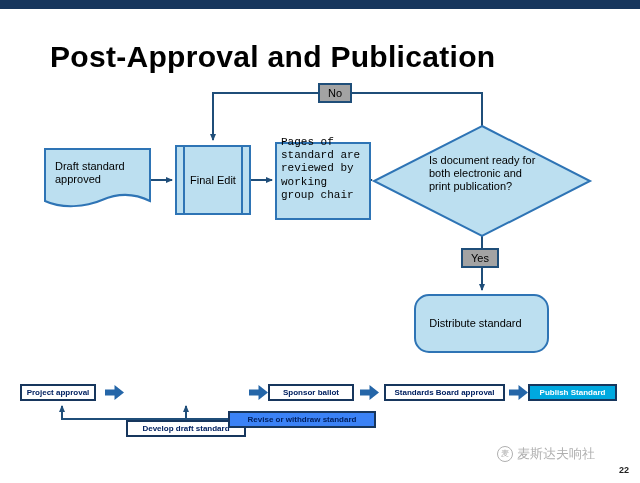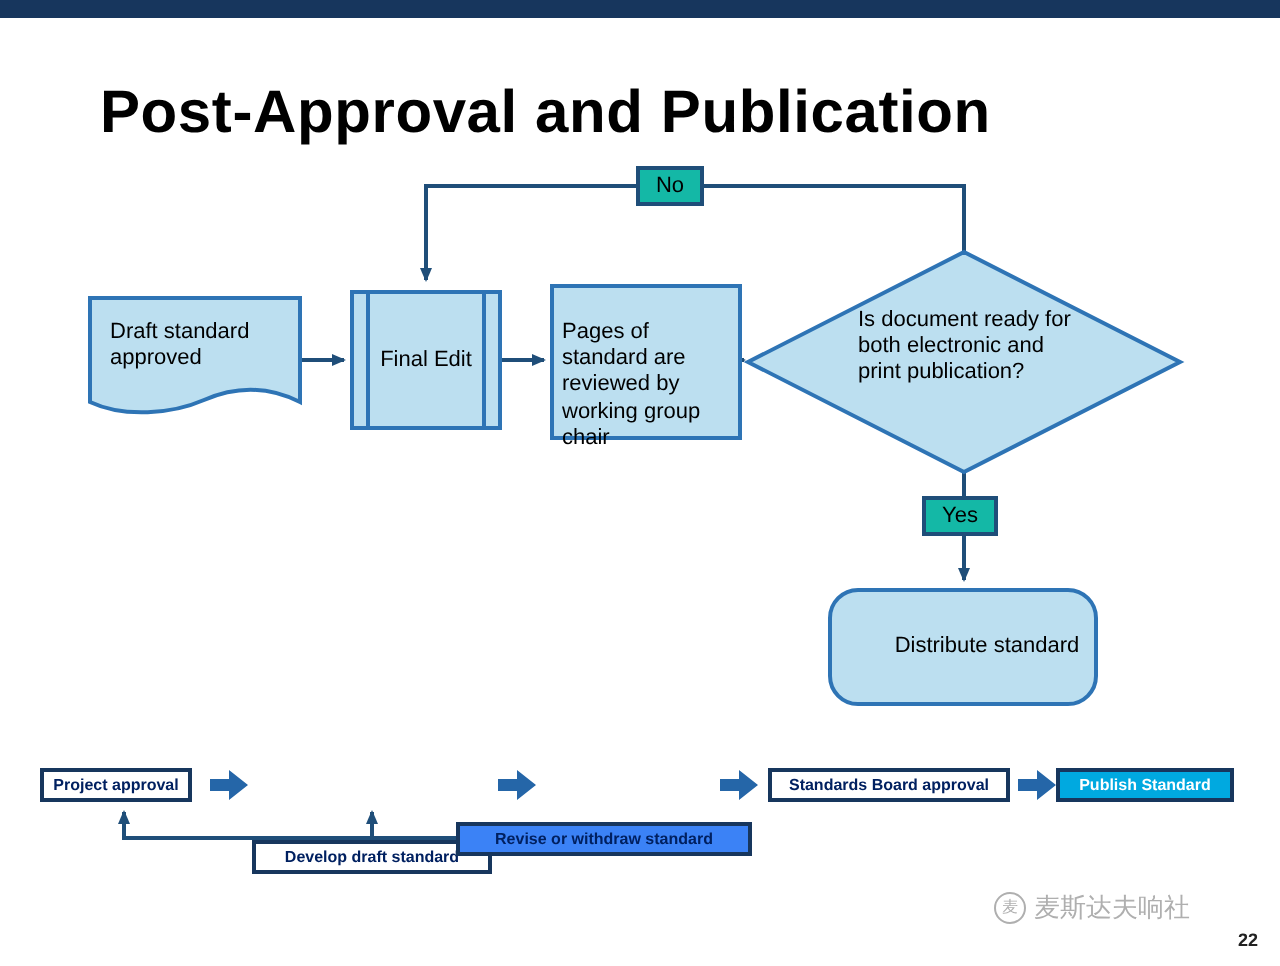--- a/index.html
+++ b/index.html
@@ -13,21 +13,21 @@
   .title {
     position:absolute; left:50px; top:40px; margin:0;
     font-size:30px; font-weight:bold; color:#000; letter-spacing:.3px;
   }
   .flow { position:absolute; left:0; top:0; width:640px; height:483px; }
   .shape-label {
     position:absolute; font-size:11px; line-height:1.2; color:#000;
   }
   .center { text-align:center; }
   .badge {
-    position:absolute; background:#14b8a6; border:2px solid #1F4E79; box-sizing:border-box;
+    position:absolute; background:#a3a3a3; border:2px solid #1F4E79; box-sizing:border-box;
     font-size:11px; color:#000; display:flex; align-items:center; justify-content:center;
   }
   .step {
     position:absolute; top:384px; height:17px; box-sizing:border-box;
     background:#fff; border:2px solid #17365D;
     display:flex; align-items:center; justify-content:center;
     font-size:8px; font-weight:bold; color:#002060; white-space:nowrap;
   }
   .step.highlight { background:#00A9E0; color:#fff; border-color:#17365D; }
   .chev {
@@ -93,31 +93,32 @@
 
     <rect x="276" y="143" width="94" height="76" fill="#BCDFF0" stroke="#2E74B5" stroke-width="2"></rect>
 
     <polygon points="482,126 590,181 482,236 374,181" fill="#BCDFF0" stroke="#2E74B5" stroke-width="2"></polygon>
 
     <rect x="415" y="295" width="133" height="57" rx="14" fill="#BCDFF0" stroke="#2E74B5" stroke-width="2"></rect>
   </svg>
 
   <div class="shape-label" style="left:55px; top:160px; width:92px;">Draft standard approved</div>
   <div class="shape-label center" style="left:178px; top:174px; width:70px;">Final Edit</div>
-  <div class="shape-label" style="left:281px; top:160px; width:84px;">Pages of standard are reviewed by working group chair</div>
+  <div class="shape-label" style="left:281px; top:136px; width:84px;font-family:Liberation Mono, monospace;">Pages of standard are reviewed by working group chair</div>
   <div class="shape-label" style="left:429px; top:154px; width:110px;">Is document ready for both electronic and print publication?</div>
-  <div class="shape-label center" style="left:432px; top:317px; width:123px;">Distribute standard</div>
+  <div class="shape-label center" style="left:414px; top:317px; width:123px;">Distribute standard</div>
 
   <div class="badge" style="left:318px; top:83px; width:34px; height:20px;">No</div>
   <div class="badge" style="left:461px; top:248px; width:38px; height:20px;">Yes</div>
 
   <div class="step" style="left:20px; width:76px;">Project approval</div>
   <div class="chev" style="left:105px;"></div>
   <div class="step" style="left:126px; width:120px;margin-top:36px;">Develop draft standard</div>
   <div class="chev" style="left:249px;"></div>
+  <div class="step" style="left:268px; width:86px;">Sponsor ballot</div>
   <div class="chev" style="left:360px;"></div>
   <div class="step" style="left:384px; width:121px;">Standards Board approval</div>
   <div class="chev" style="left:509px;"></div>
   <div class="step highlight" style="left:528px; width:89px;">Publish Standard</div>
 
   <div class="revise">Revise or withdraw standard</div>
 
 
   <div class="watermark">
     <span class="wm-circle">麦</span>

